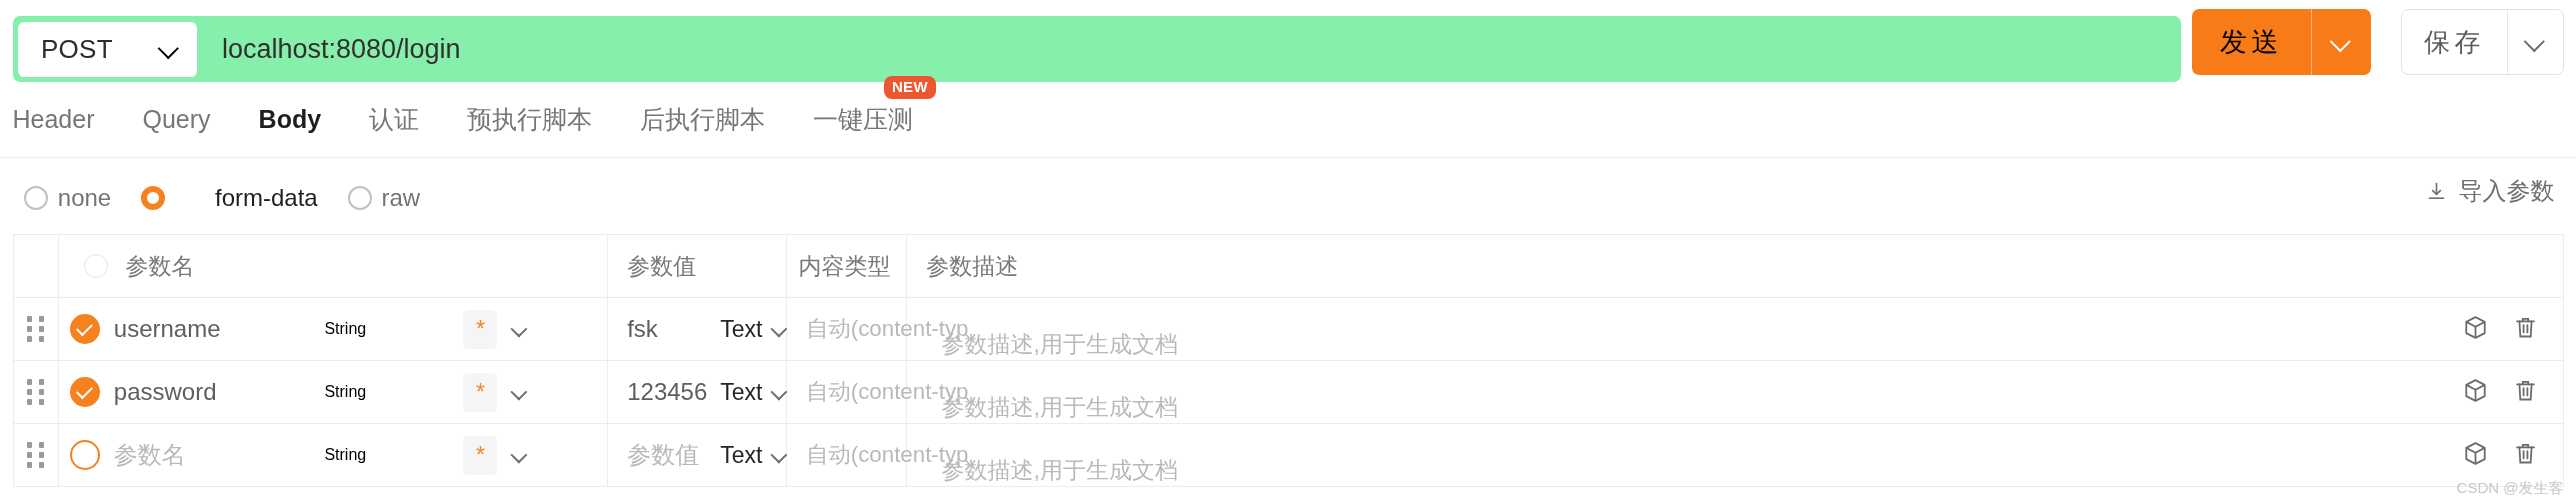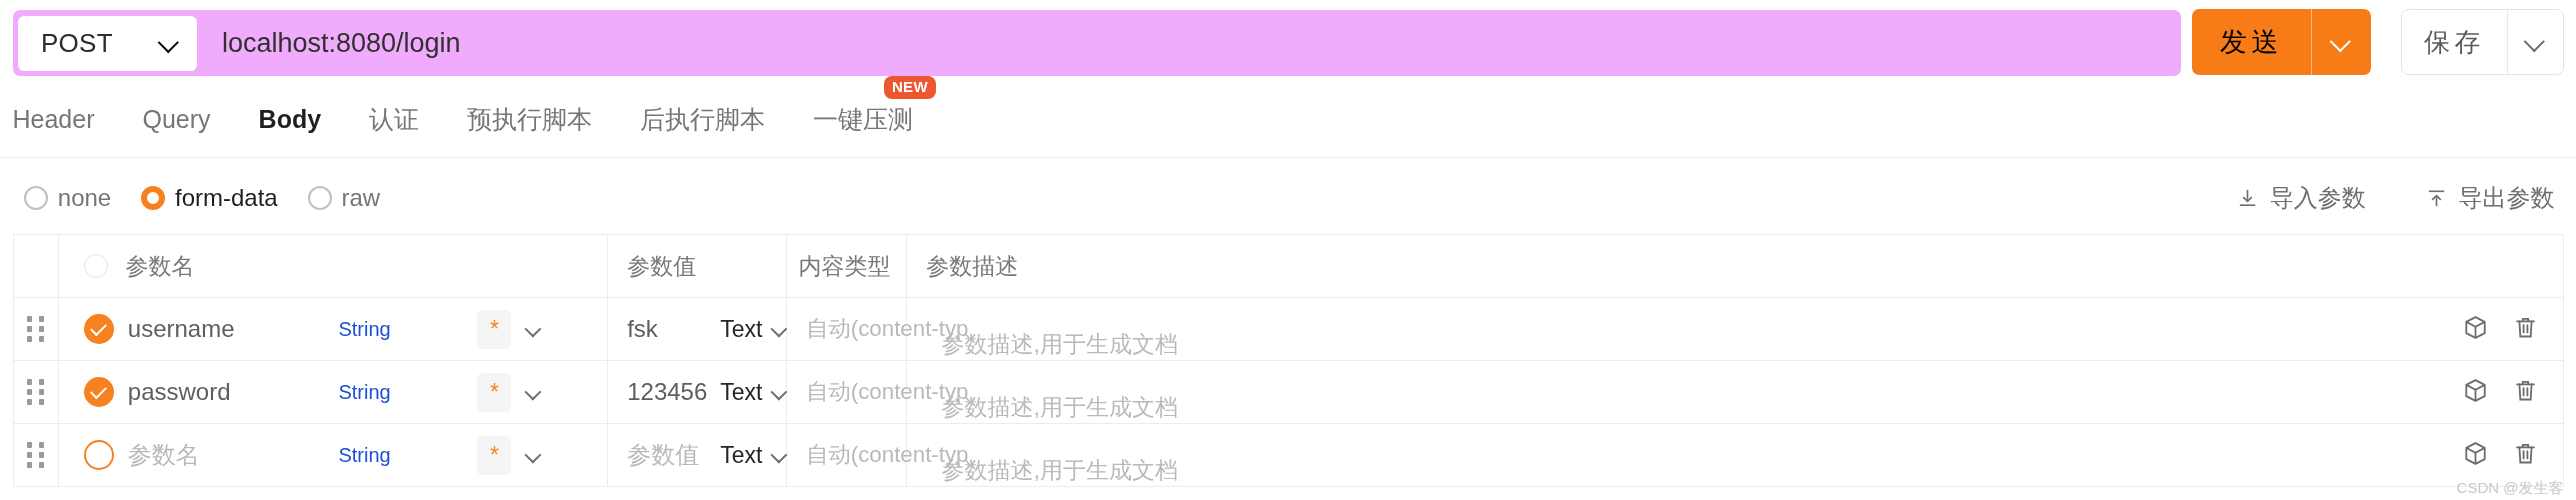--- a/index.html
+++ b/index.html
@@ -6,23 +6,23 @@
   html, body {
     width: 2576px; height: 501px;
     background: #ffffff;
     font-family: "Liberation Sans", "DejaVu Sans", sans-serif;
     overflow: hidden;
   }
   .app { position: relative; width: 2576px; height: 501px; background:#fff; }
 
   
   .urlbar-wrap {
-    position: absolute; left: 12.5px; top: 10px;
+    position: absolute; left: 12.5px; top: 16px;
     width: 2168px; height: 66px;
-    background: #f0abfc; border-radius: 7.2px;
+    background: #86efac; border-radius: 7.2px;
     display: flex; align-items: center; justify-content: center;
   }
   .method-select {
     margin-left: 5.4px;
     width: 179px; height: 55px;
     background: #ffffff; border-radius: 6.3px;
     display: flex; align-items: center; justify-content: space-between;
     padding: 0 18px 0 23px;
     cursor: pointer;
   }
@@ -102,42 +102,42 @@
     position: absolute; left: 24px; top: 175px; height: 46px;
     display: flex; align-items: center; text-align: center;
   }
   .radio-item { display: flex; align-items: center; margin-right: 30px; cursor: pointer; }
   .radio-circle {
     width: 24px; height: 24px; border-radius: 50%;
     border: 2.1px solid #c0c0c0; margin-right: 9.8px; flex: none;
   }
   .radio-item.checked .radio-circle { border: 6.3px solid #f5811f; }
   .radio-label { font-size: 24px; color: #74747a; white-space: nowrap; }
-  .radio-item.checked .radio-label { color: #1f1f21; }
+  .radio-item.checked .radio-label { color: #1f1f21; margin-left: 40px; }
 
   .io-actions {
     position: absolute; right: 21.5px; top: 175px; height: 46px;
-    display: flex; align-items: center; gap: 59px;
+    display: flex; align-items: center; gap: 59px; flex-direction: column;
   }
   .io-btn { display:flex; align-items:center; gap: 10.7px; cursor:pointer; color:#6e6e73; }
   .io-btn span { font-size: 24px; color:#6e6e73; white-space: nowrap; }
 
   
   .tbl {
     position: absolute; left: 12.5px; top: 234px;
     width: 2551px;
     border: 0.9px solid #ececec; border-bottom: none;
     background: #fff;
   }
   .trow { display: flex; align-items: stretch; border-bottom: 0.9px solid #ececec; }
   .trow.head { height: 63px; }
   .trow.body { height: 63px; }
 
   .c-drag  { width: 45px; border-right: 0.9px solid #ececec; display:flex; align-items:center; justify-content:center; }
-  .c-name  { width: 549px; border-right: 0.9px solid #ececec; display:flex; align-items:center; padding-left: 25px; }
+  .c-name  { width: 549px; border-right: 0.9px solid #ececec; display:flex; align-items:center; padding-left: 11px; }
   .c-val   { width: 179px; border-right: 0.9px solid #ececec; display:flex; align-items:center; padding-left: 19.7px; }
   .c-ctype { width: 120px; border-right: 0.9px solid #ececec; display:flex; align-items:center; padding-left: 19.7px; }
   .c-desc  { flex: 1; display:flex; align-items:flex-end; padding-left: 35px; }
   .c-acts  { width: 125px; display:flex; align-items:center; justify-content:center; gap: 23px; }
 
   
   .hc-drag { width: 45px; border-right: 0.9px solid #ececec; }
   .hc-name { width: 549px; border-right: 0.9px solid #ececec; display:flex; align-items:center; padding-left: 25px; }
   .hc-val  { width: 179px; border-right: 0.9px solid #ececec; display:flex; align-items:center; padding-left: 19.7px; }
   .hc-ctype{ width: 120px; border-right: 0.9px solid #ececec; display:flex; align-items:center; padding-left: 12px; }
@@ -168,21 +168,21 @@
     transform: rotate(-45deg); margin-top:-3.6px;
   }
 
   .namefield {
     border: none; background: transparent; outline: none;
     font-family: "Liberation Sans", sans-serif;
     font-size: 24px; color: #5e5e63; width: 207px;
   }
   .namefield::placeholder { color: #b9b9bd; }
 
-  .typetag { font-size: 20px; color:#1d4ed8; margin-left: 3.6px; width: 100px; }
+  .typetag { font-size: 16px; color:#000000; margin-left: 3.6px; width: 100px; }
   .star-box {
     width: 34px; height: 39px; background: #f5f5f5; border-radius: 5.4px;
     display:flex; align-items:center; justify-content:center; margin-left: 39px; cursor:pointer;
   }
   .star-box b { color: #f7861f; font-size: 23px; line-height: 1; font-weight: 400; }
   .type-chev { margin-left: 14.3px; color:#6d6d72; cursor:pointer; }
 
   .valfield {
     border:none; background:transparent; outline:none;
     font-family:"Liberation Sans", sans-serif;

